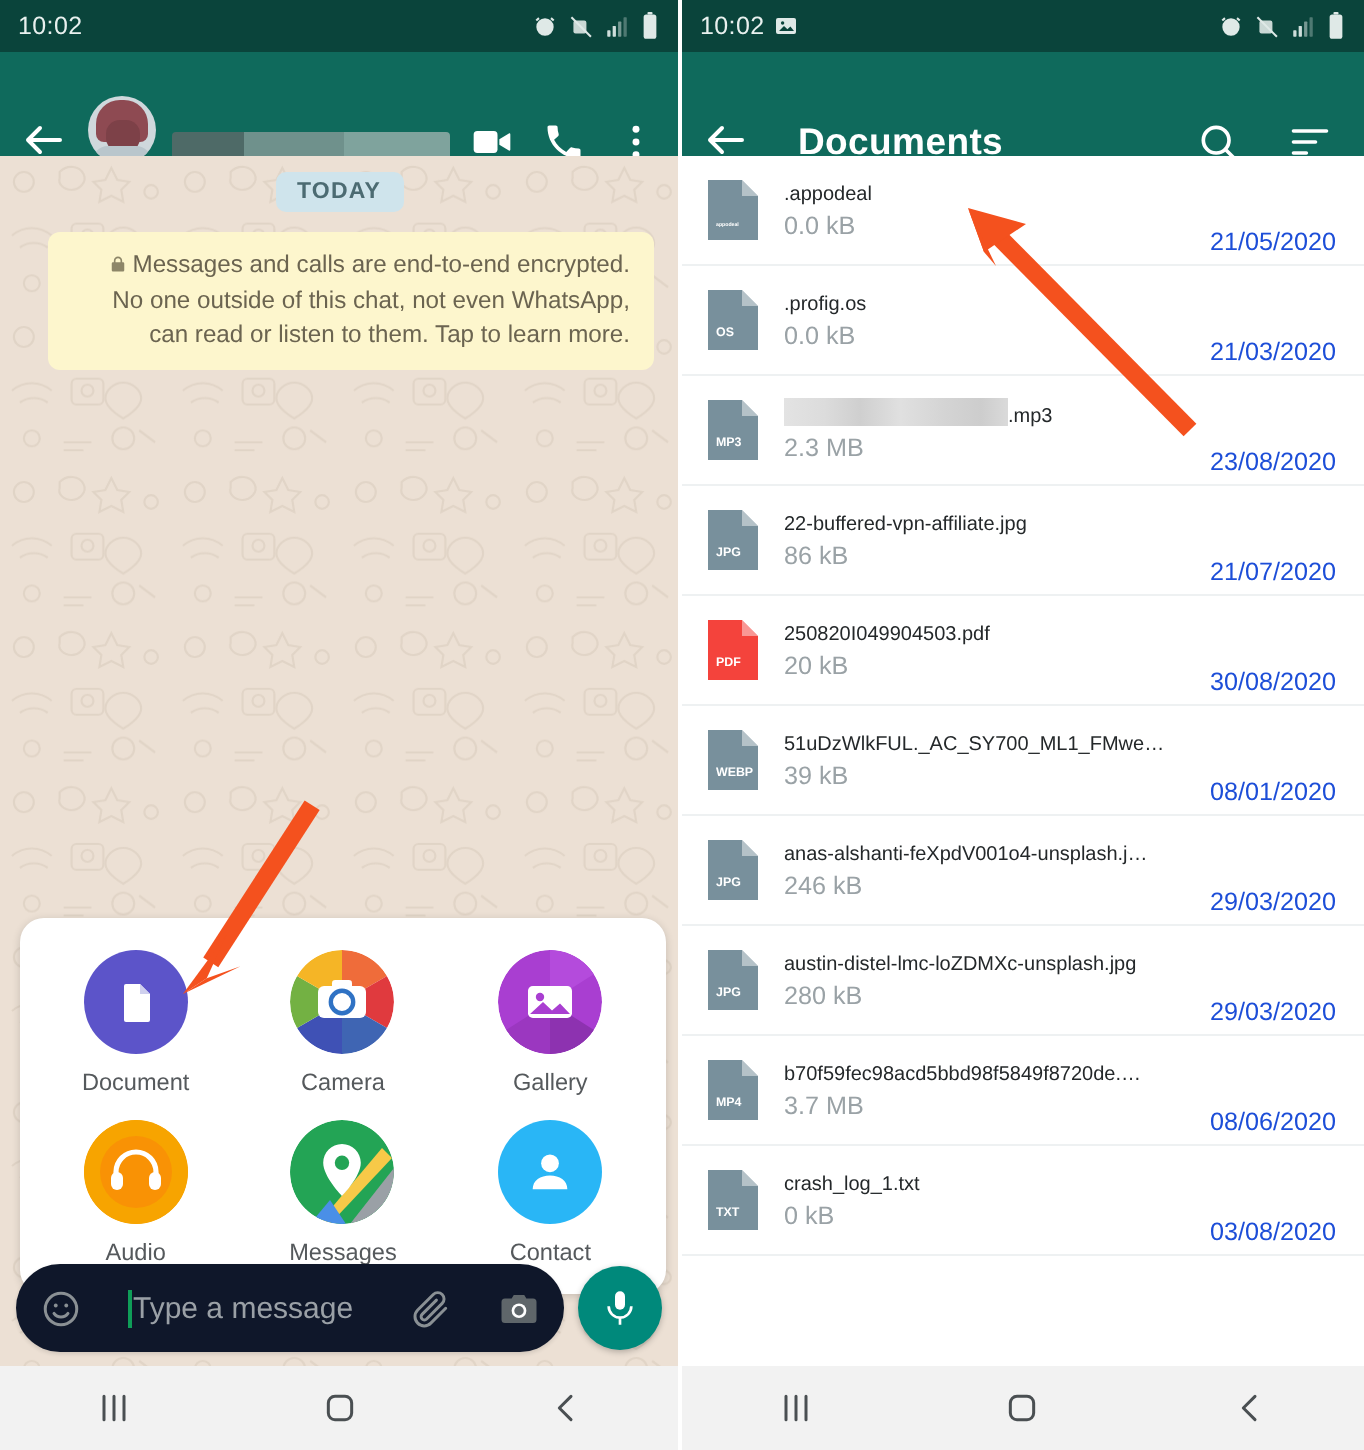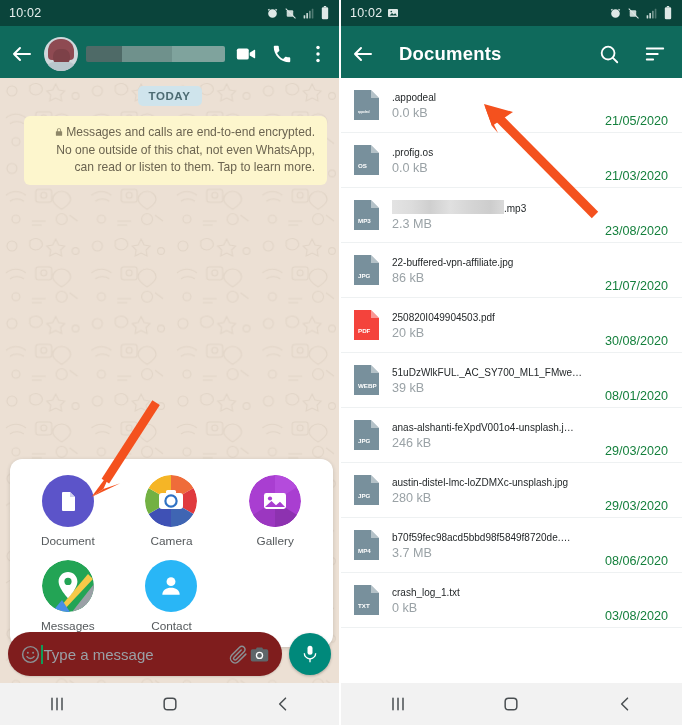--- a/index.html
+++ b/index.html
@@ -20,21 +20,21 @@
     font-size: 12.5px; letter-spacing: .2px;
   }
   .sb-clock { font-size: 12.5px; }
   .sb-left { display: flex; align-items: center; gap: 5px; }
   .sb-spacer { flex: 1; }
   .sb-right { display: flex; align-items: center; gap: 5px; }
   .sb-icon { display: block; }
 
   
   .appbar {
-    height: 56px; background: #0f6a5c; display: flex; align-items: center;
+    height: 56px; background: #0f6a5c; display: flex; align-items: flex-end;
     padding: 0 10px; gap: 10px; color: #fff;
   }
   .back-arrow { width: 24px; height: 24px; flex: none; cursor: pointer; }
   .avatar {
     width: 34px; height: 34px; border-radius: 50%; flex: none;
     background: #cfd8dc; overflow: hidden; position: relative;
   }
   .avatar .hair { position: absolute; left: 4px; top: 2px; width: 26px; height: 21px;
     background: #8e4a52; border-radius: 12px 12px 4px 4px; }
   .avatar .face { position: absolute; left: 9px; top: 12px; width: 17px; height: 16px;
@@ -82,22 +82,22 @@
     display: flex; align-items: center; justify-content: center; overflow: hidden;
   }
   .attach-label { margin-top: 7px; font-size: 11.8px; color: #55595c; }
 
   
   .composer {
     position: absolute; left: 0; right: 0; bottom: 42px; height: 58px;
     display: flex; align-items: center; padding: 0 8px; gap: 7px;
   }
   .input-pill {
-    flex: 1; height: 44px; background: #7f1d1d; border-radius: 24px;
-    display: flex; align-items: center; padding: 0 12px; gap: 0;
+    flex: 1; height: 44px; background: #0f172a; border-radius: 24px;
+    display: flex; align-items: center; padding: 0 12px; gap: 23px;
     box-shadow: 0 1px 2px rgba(0,0,0,.12);
   }
   .placeholder-wrap { flex: 1; display: flex; align-items: center; }
   .caret { width: 1.5px; height: 19px; background: #0f9d58; margin-right: 1px; }
   .placeholder { color: #9aa0a6; font-size: 15px; }
   .mic-btn {
     width: 42px; height: 42px; border-radius: 50%; background: #00897b;
     display: flex; align-items: center; justify-content: center; flex: none;
     box-shadow: 0 1px 3px rgba(0,0,0,.25); cursor: pointer;
   }
@@ -120,21 +120,21 @@
     display: flex; align-items: center; height: 55px; padding: 0 14px 0 12px; gap: 12px;
     border-bottom: 1px solid #eef1f2; cursor: pointer;
   }
   .file-icon { width: 27px; height: 32px; flex: none; position: relative; }
   .file-meta { flex: 1; min-width: 0; }
   .file-name {
     font-size: 10px; color: #24282a; white-space: nowrap; overflow: hidden;
     text-overflow: clip; line-height: 1.3;
   }
   .file-size { font-size: 12.6px; color: #9aa2a6; margin-top: 2px; }
-  .file-date { font-size: 12.6px; color: #15803d; flex: none; align-self: flex-end; padding-bottom: 4px; }
+  .file-date { font-size: 12.6px; color: #1d4ed8; flex: none; align-self: flex-end; padding-bottom: 4px; }
   .redacted {
     display: inline-block; height: 14px; width: 112px; vertical-align: -2px;
     background: linear-gradient(90deg,#e3e3e3 0%,#dcdcdc 18%,#cfcfcf 34%,#e0e0e0 52%,#d4d4d4 72%,#cdcdcd 88%,#dadada 100%);
   }
 
   
   .arrow-layer { position: absolute; inset: 0; pointer-events: none; }
 </style>
 </head>
 <body>
@@ -267,20 +267,32 @@
                 <path d="M26 26 L48 40 A26 26 0 0 1 26 52 Z" fill="#8d32b0"></path>
                 <path d="M26 26 L26 52 A26 26 0 0 1 4 40 Z" fill="#9b37c0"></path>
                 <rect x="15" y="18" width="22" height="16" rx="2.4" fill="#fff"></rect>
                 <circle cx="21" cy="23.5" r="2.1" fill="#a93ed1"></circle>
                 <path d="M16 32l6.5-6 4.5 4.2 4-3.4 5 5.2z" fill="#a93ed1"></path>
               </svg>
             </div>
             <div class="attach-label">Gallery</div>
           </div>
 
+          <div class="attach-item">
+            <div class="attach-circle" style="background:#f7a400">
+              <svg width="52" height="52" viewBox="0 0 52 52">
+                <circle cx="26" cy="26" r="26" fill="#f7a400"></circle>
+                <circle cx="26" cy="26" r="18" fill="#f99205"></circle>
+                <path d="M16 28v-2a10 10 0 0120 0v2" fill="none" stroke="#fff" stroke-width="2.6" stroke-linecap="round"></path>
+                <rect x="13.5" y="26" width="6" height="9" rx="3" fill="#fff"></rect>
+                <rect x="32.5" y="26" width="6" height="9" rx="3" fill="#fff"></rect>
+              </svg>
+            </div>
+            <div class="attach-label">Audio</div>
+          </div>
 
           <div class="attach-item">
             <div class="attach-circle">
               <svg width="52" height="52" viewBox="0 0 52 52">
                 <defs>
                     <clipPath id="loccl">
                       <circle cx="26" cy="26" r="26"></circle>
                     </clipPath>
                   </defs>
                 <g clip-path="url(#loccl)">

